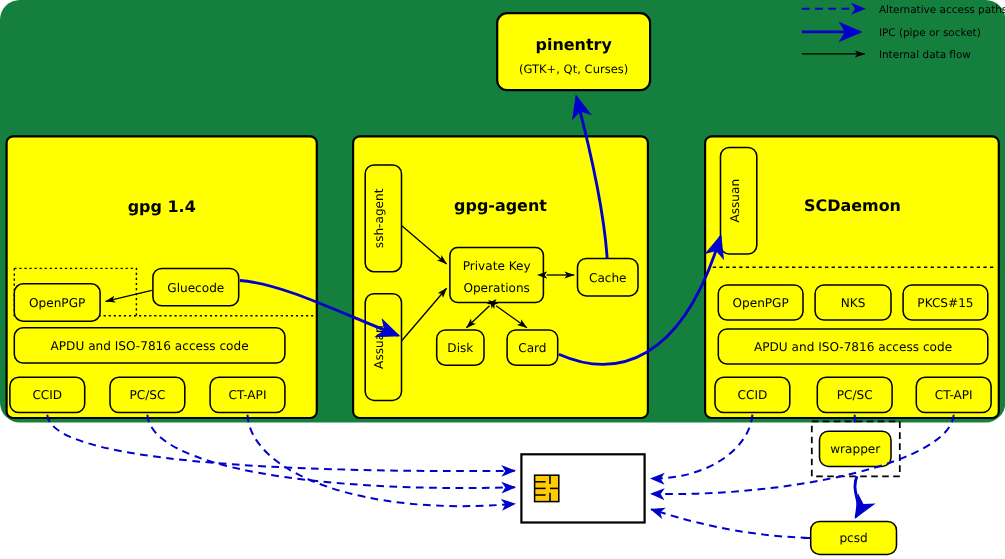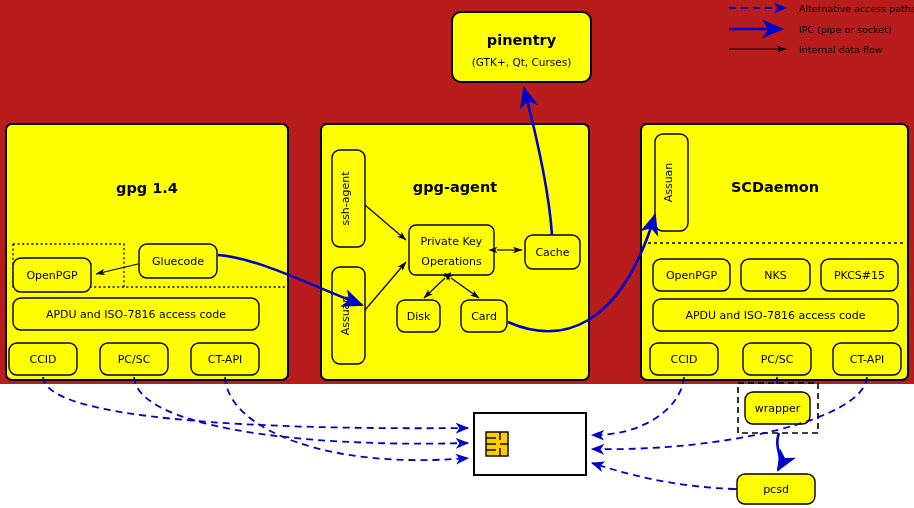--- a/index.html
+++ b/index.html
@@ -1,18 +1,18 @@
 <!DOCTYPE html>
 <html><head>
 <meta charset="utf-8">
 <style>
   html,body{margin:0;padding:0;background:#ffffff;}
   body{width:914px;height:508px;overflow:hidden;
        font-family:"DejaVu Sans","Liberation Sans",sans-serif;}
-  #stage{position:relative;width:914px;height:384px;background:#b91c1c;}
+  #stage{position:relative;width:914px;height:384px;background:#15803d;border-radius:18px;}
   svg{display:block;}
   .box-fill{fill:#ffff00;stroke:#000000;stroke-width:2;}
   .box-fill-thin{fill:#ffff00;stroke:#000000;stroke-width:1.4;}
   .card-rect{fill:#ffffff;stroke:#000000;stroke-width:2;}
   .dotted-region{fill:none;stroke:#000000;stroke-width:1.3;stroke-dasharray:2,2.6;}
   .dashed-region{fill:none;stroke:#000000;stroke-width:1.6;stroke-dasharray:6,4;}
   .lbl{font-family:"DejaVu Sans","Liberation Sans",sans-serif;fill:#000;}
   .title-lbl{font-size:14.5px;font-weight:bold;}
   .sub-lbl{font-size:10.5px;}
   .node-lbl{font-size:11px;}

